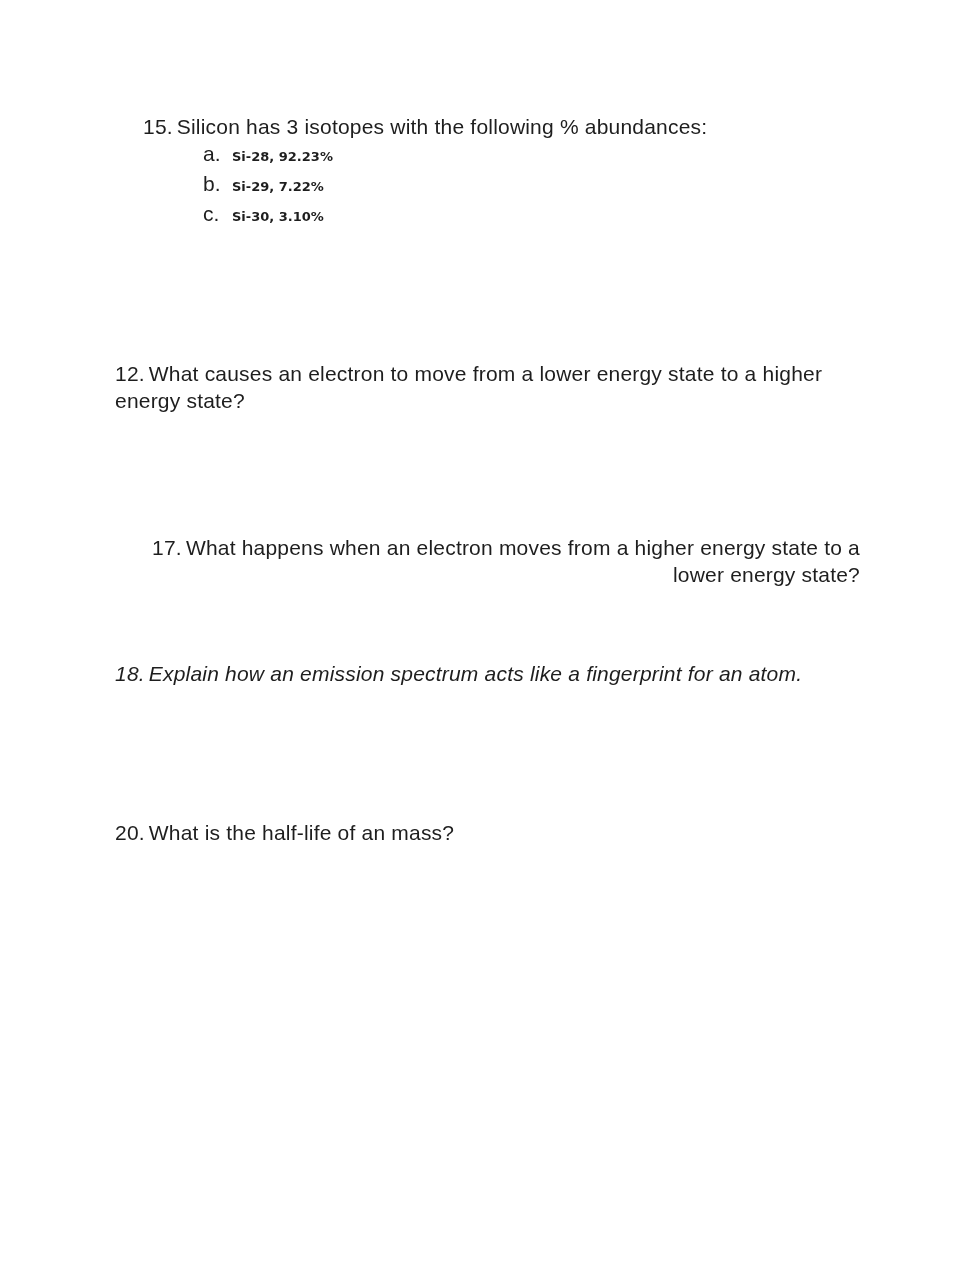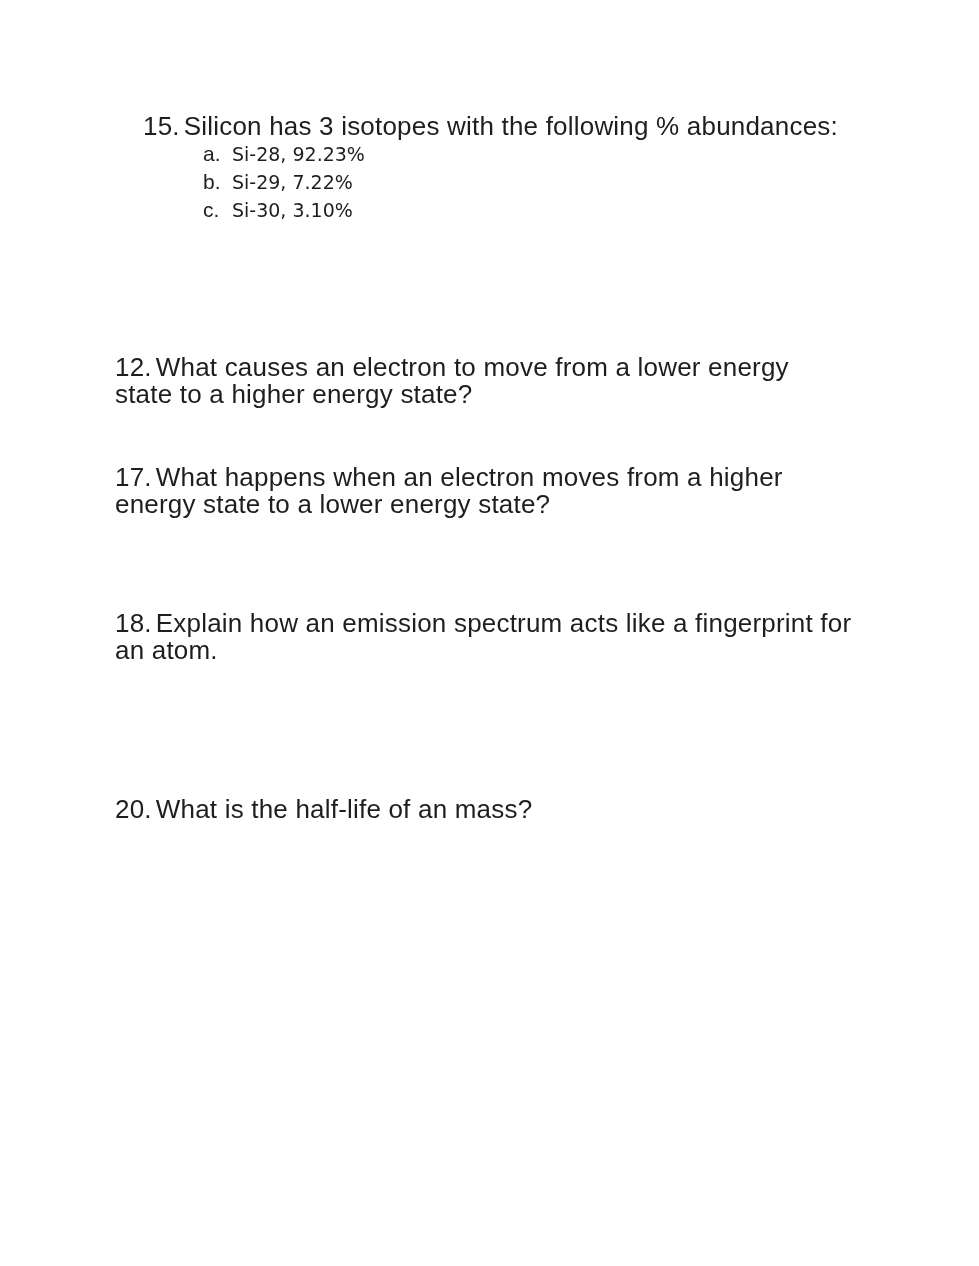--- a/index.html
+++ b/index.html
@@ -19,21 +19,21 @@
     width: 979px;
     height: 1266px;
     overflow: hidden;
     background: #ffffff;
   }
   p, ol, li, div {
     margin: 0;
     padding: 0;
   }
   .q-text {
-    font-size: 26px;
+    font-size: 21px;
     line-height: 27px;
     letter-spacing: 0.2px;
   }
   .q15-block {
     margin: 113px 0 0 143px;
   }
   .sub-list {
     list-style: none;
     margin-left: 60px;
   }
@@ -41,32 +41,33 @@
     font-size: 21px;
     line-height: 27px;
   }
   .sub-letter {
     display: inline-block;
     min-width: 22px;
     margin-right: 7px;
   }
   .sub-value {
     font-family: "DejaVu Sans", "Liberation Sans", sans-serif;
-    font-size: 19px;
+    font-size: 13px;
+    font-weight: bold;
   }
   .followup {
     margin: 14px 0 0 32px;
   }
   .question {
     margin-left: 115px;
     max-width: 740px;
   }
   .q16 { margin-top: 130px; max-width: 730px; }
-  .q17 { margin-top: 56px;  max-width: 745px; }
-  .q18 { margin-top: 92px; max-width: 740px; }
+  .q17 { margin-top: 120px;  max-width: 745px; text-align: right; }
+  .q18 { margin-top: 72px; max-width: 740px; font-style: italic; }
   .q19 { margin-top: 132px; max-width: 740px; }
   .q-number {
     margin-right: 4px;
   }
 </style>
 </head>
 <body>
 
 <div class="page">
 

